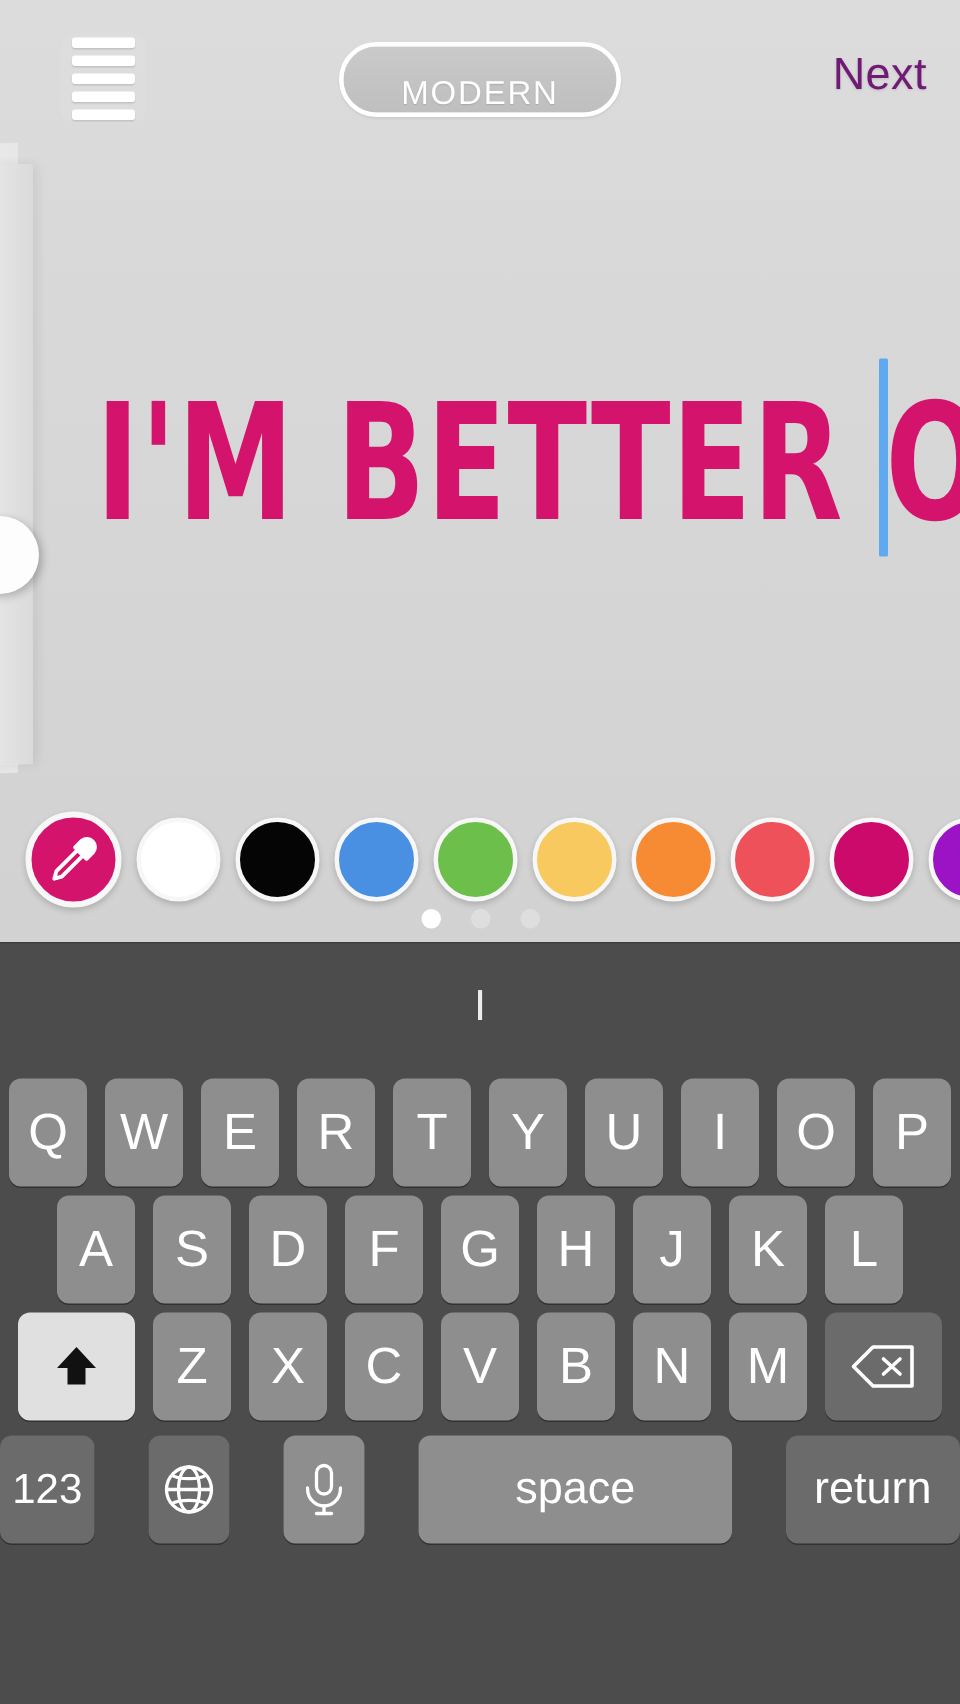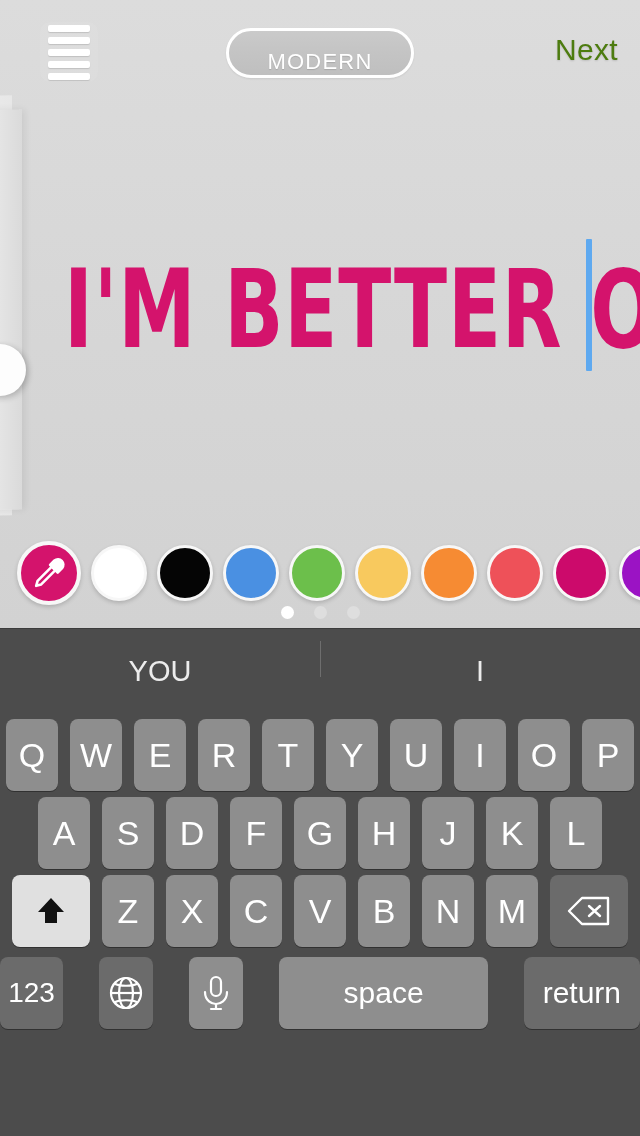--- a/index.html
+++ b/index.html
@@ -109,21 +109,21 @@
     color: #ffffff;
     font-size: 22px;
     letter-spacing: 1.2px;
     font-weight: 400;
     text-shadow: 0 1px 1px rgba(0,0,0,0.13);
   }
   #next-button {
     position: absolute;
     right: 22px;
     top: 33px;
-    color: #4d7c0f;
+    color: #701a75;
     font-size: 30px;
     letter-spacing: .3px;
     text-shadow: 0 1px 2px rgba(0,0,0,0.14);
   }
 
   
   #headline-wrap {
     position: absolute;
     left: 0;
     top: 240px;
@@ -352,21 +352,20 @@
     <div id="page-dots">
       <span class="dot active"></span>
       <span class="dot"></span>
       <span class="dot"></span>
     </div>
   </div>
 
   <div id="keyboard">
 
     <div id="suggestion-bar">
-      <div class="suggestion">YOU</div>
       <div class="suggestion">I</div>
     </div>
 
     <div class="key-row row1">
       <div class="key">Q</div>
       <div class="key">W</div>
       <div class="key">E</div>
       <div class="key">R</div>
       <div class="key">T</div>
       <div class="key">Y</div>

